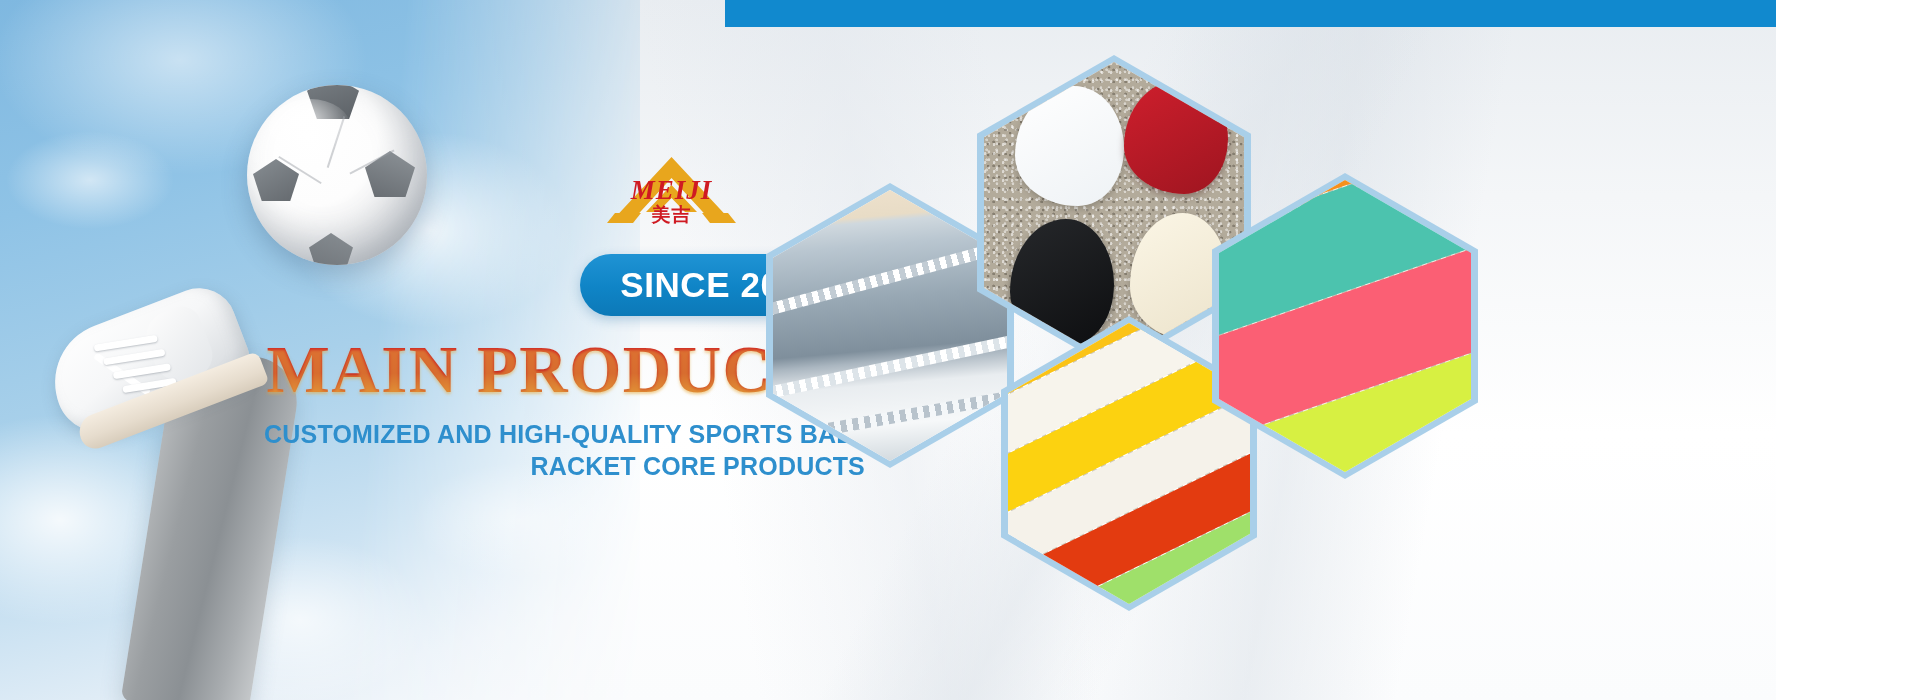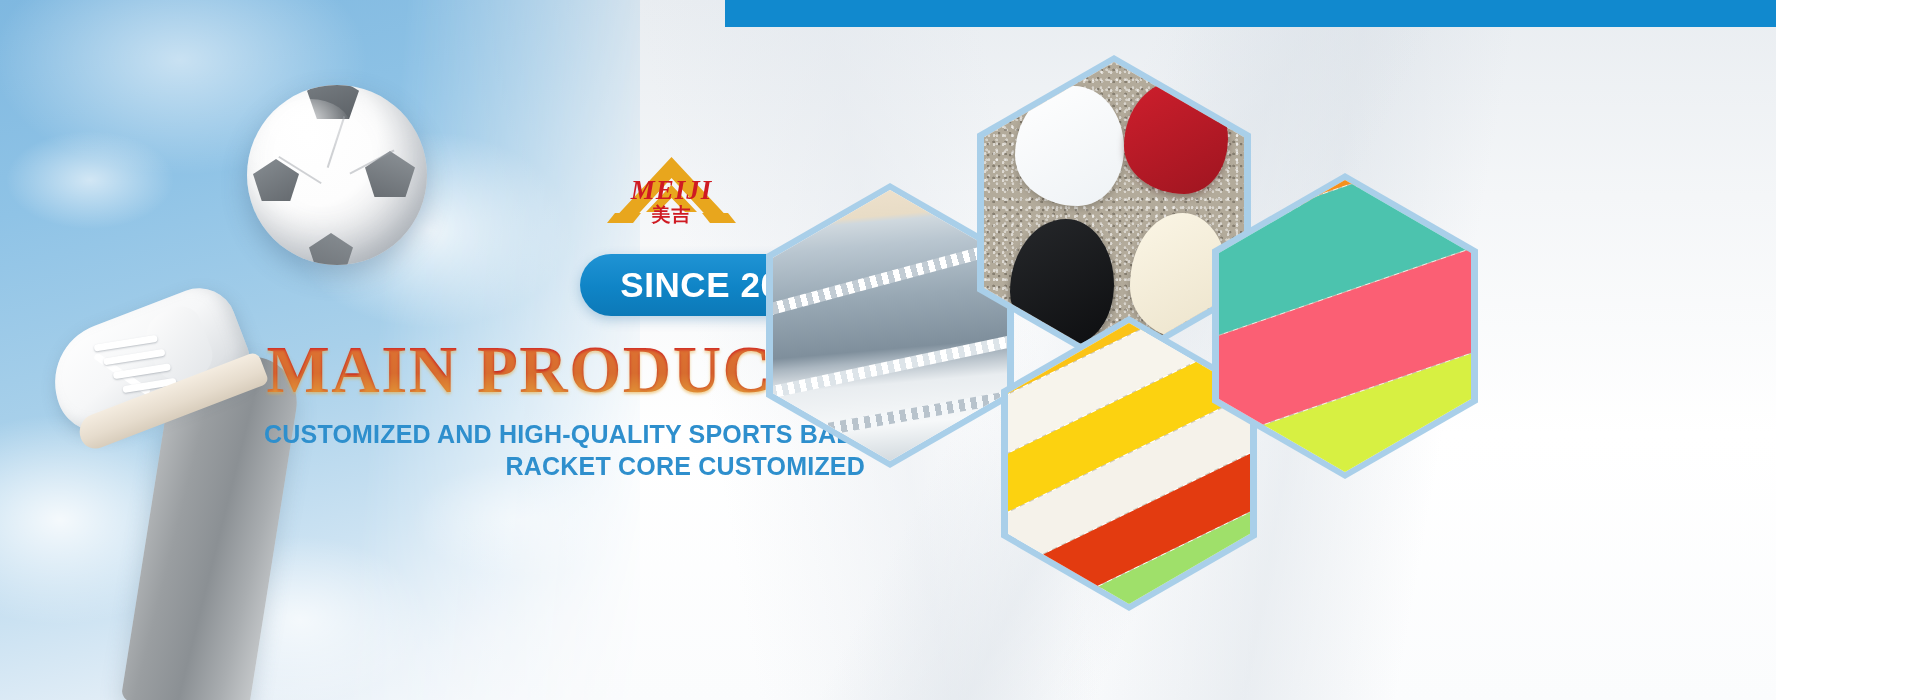--- a/index.html
+++ b/index.html
@@ -251,21 +251,21 @@
       <text x="70.5" y="70" text-anchor="middle" font-family="DejaVu Sans, sans-serif" font-size="19" font-weight="700" fill="#cf1a22" letter-spacing="1">美吉</text>
     </svg>
   </div>
 
   <div class="since">SINCE 2015</div>
 
   <div class="headline">MAIN PRODUCTS</div>
 
   <div class="subtitle">
     <div>CUSTOMIZED AND HIGH-QUALITY SPORTS BALL</div>
-    <div>RACKET CORE CUSTOMIZED</div>
+    <div>RACKET CORE PRODUCTS</div>
   </div>
 
   <div class="hex h-left">
     <div class="inner">
       <div class="fab-grey">
         <span class="zz z1"></span>
         <span class="zz z2"></span>
         <span class="zz z3"></span>
       </div>
     </div>

